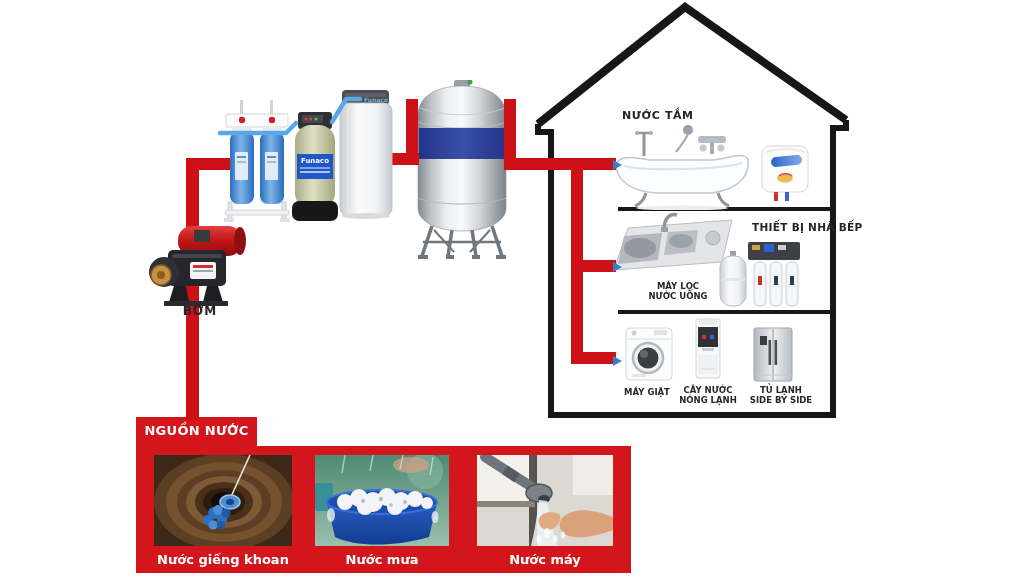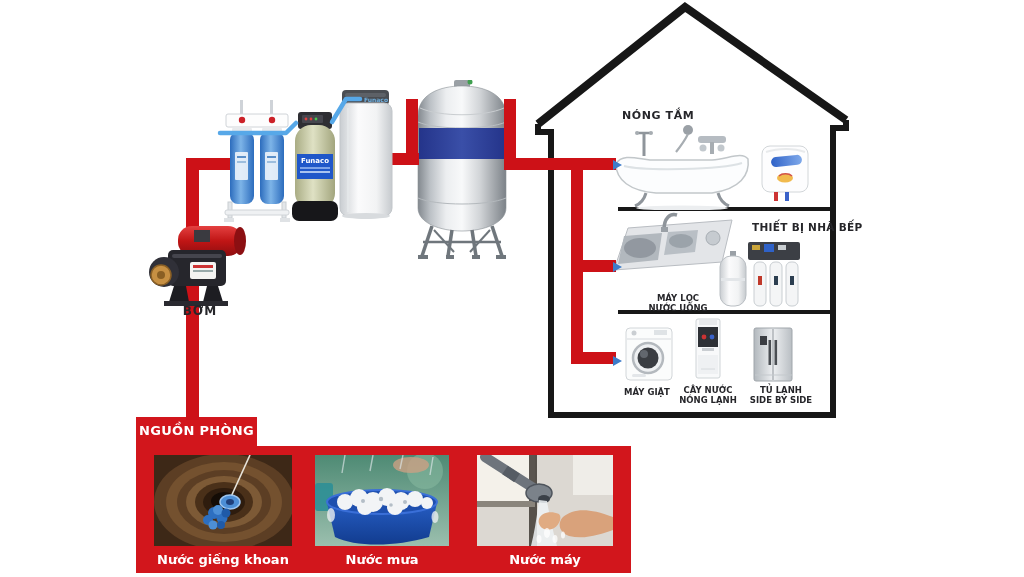--- a/index.html
+++ b/index.html
@@ -175,21 +175,21 @@
     <rect x="62" y="175" width="8" height="4" fill="#6f767c"></rect>
   </svg>
 
   <svg class="abs" style="left:530px;top:0;z-index:2" width="322" height="428" viewBox="0 0 322 428">
     <path d="M8,124 L155,7 L316,120" fill="none" stroke="#171717" stroke-width="8"></path>
     <path d="M8,124 L8,132 L21,132 L21,415 L303,415 L303,128 L316,128 L316,120" fill="none" stroke="#171717" stroke-width="6"></path>
     <line x1="88" y1="209" x2="301" y2="209" stroke="#171717" stroke-width="4"></line>
     <line x1="88" y1="312" x2="301" y2="312" stroke="#171717" stroke-width="4"></line>
   </svg>
 
-  <div class="lbl" style="left:622px;top:110px;font-size:11px;letter-spacing:.6px">NÓNG TẮM</div>
+  <div class="lbl" style="left:622px;top:110px;font-size:11px;letter-spacing:.6px">NƯỚC TẮM</div>
   <svg class="abs" style="left:612px;top:122px;z-index:3" width="140" height="88" viewBox="0 0 140 88">
     <line x1="32" y1="10" x2="32" y2="34" stroke="#8f959b" stroke-width="3"></line>
     <line x1="25" y1="11" x2="39" y2="11" stroke="#8f959b" stroke-width="2.5"></line>
     <circle cx="25" cy="11" r="2" fill="#a7adb2"></circle>
       <circle cx="39" cy="11" r="2" fill="#a7adb2"></circle>
     <circle cx="76" cy="8" r="5" fill="#9aa0a6"></circle>
     <path d="M76,12 C72,20 68,25 64,30" stroke="#a7adb2" stroke-width="2.2" fill="none"></path>
     <rect x="86" y="14" width="28" height="7" rx="3" fill="#b6bcc2"></rect>
     <rect x="98" y="20" width="4" height="12" fill="#a7adb2"></rect>
     <circle cx="91" cy="26" r="3.5" fill="#c2c8cd"></circle>
@@ -220,21 +220,21 @@
   <svg class="abs" style="left:610px;top:210px;z-index:3" width="130" height="76" viewBox="0 0 130 76">
     <path d="M18,18 L122,10 L112,52 L4,60 Z" fill="#e3e5e8" stroke="#b9bdc2"></path>
     <path d="M14,26 L52,23 L48,50 L8,54 Z" fill="#b2b8be"></path>
     <ellipse cx="30" cy="38" rx="16" ry="10" fill="#878e95" opacity=".75"></ellipse>
     <path d="M58,22 L88,20 L85,42 L54,45 Z" fill="#b9bfc5"></path>
     <ellipse cx="71" cy="31" rx="12" ry="7" fill="#9199a0" opacity=".75"></ellipse>
     <circle cx="103" cy="28" r="7" fill="#c6cbd0" stroke="#a7adb3"></circle>
     <path d="M54,20 C54,8 60,3 67,5" stroke="#8f959b" stroke-width="3.5" fill="none"></path>
     <rect x="51" y="17" width="7" height="5" fill="#9aa0a6"></rect>
   </svg>
-  <div class="lbl center" style="left:640px;top:293px;width:76px;font-size:8.5px;z-index:8">
+  <div class="lbl center" style="left:640px;top:281px;width:76px;font-size:8.5px;z-index:8">
     <span style="display:block">MÁY LỌC</span>
     <span style="display:block">NƯỚC UỐNG</span>
   </div>
   <svg class="abs" style="left:718px;top:238px;z-index:3" width="86" height="72" viewBox="0 0 86 72">
     <rect x="30" y="4" width="52" height="18" rx="2" fill="#3c3f45"></rect>
     <rect x="34" y="7" width="8" height="5" fill="#caa53a"></rect>
     <rect x="46" y="6" width="10" height="8" fill="#2f62c8"></rect>
     <rect x="60" y="7" width="8" height="5" fill="#c9ced2"></rect>
     <rect x="12" y="13" width="6" height="6" fill="#9aa0a6"></rect>
     <rect x="2" y="18" width="26" height="50" rx="11" fill="url(#gradWhite)" stroke="#b9bec3"></rect>
@@ -290,21 +290,21 @@
     <rect x="22.5" y="14" width="2.6" height="25" fill="#4a4e53"></rect>
     <rect x="8" y="10" width="7" height="9" fill="#3a3d42"></rect>
     <line x1="3" y1="49" x2="40" y2="49" stroke="#c4c9cd"></line>
   </svg>
   <div class="lbl center" style="left:744px;top:385px;width:74px;font-size:8.5px">
     <span style="display:block">TỦ LẠNH</span>
     <span style="display:block">SIDE BY SIDE</span>
   </div>
 
   <div class="banner" style="left:136px;top:417px;width:121px;height:30px"></div>
-  <div class="srclbl" style="left:136px;top:423px;width:121px;font-size:13px;letter-spacing:.3px">NGUỒN PHÒNG</div>
+  <div class="srclbl" style="left:136px;top:423px;width:121px;font-size:13px;letter-spacing:.3px">NGUỒN NƯỚC</div>
   <div class="banner" style="left:136px;top:446px;width:495px;height:127px"></div>
 
   <svg class="photo" style="left:154px;top:455px" width="138" height="91" viewBox="0 0 138 91">
     <rect width="138" height="91" fill="#3d2817"></rect>
     <ellipse cx="70" cy="47" rx="70" ry="48" fill="#5c3e24"></ellipse>
     <ellipse cx="70" cy="47" rx="58" ry="40" fill="#74512f"></ellipse>
     <ellipse cx="70" cy="47" rx="47" ry="32" fill="#5c3e24"></ellipse>
     <ellipse cx="70" cy="47" rx="38" ry="26" fill="#7d5a36"></ellipse>
     <ellipse cx="70" cy="47" rx="29" ry="20" fill="#4a3019"></ellipse>
     <ellipse cx="70" cy="47" rx="21" ry="14" fill="#2e1c0e"></ellipse>

